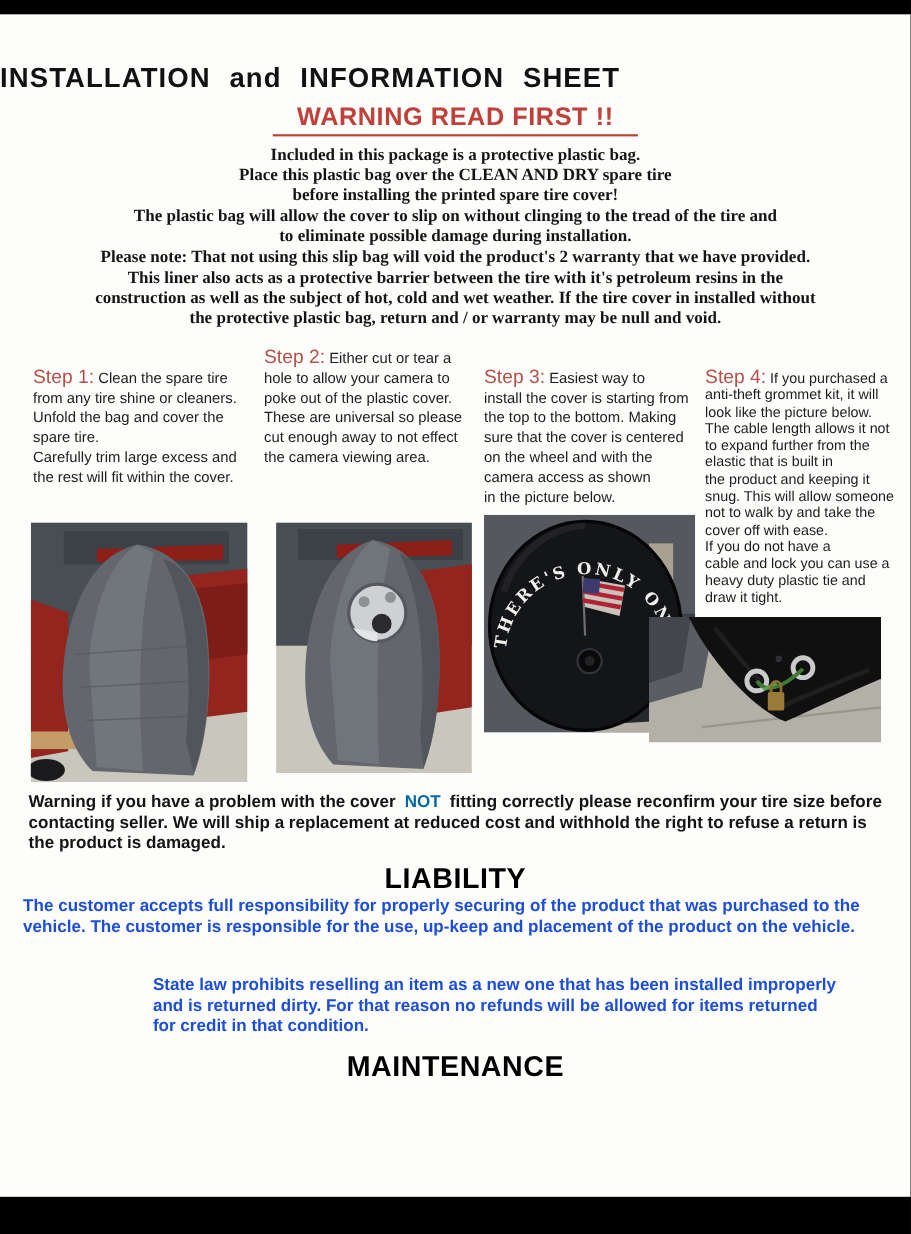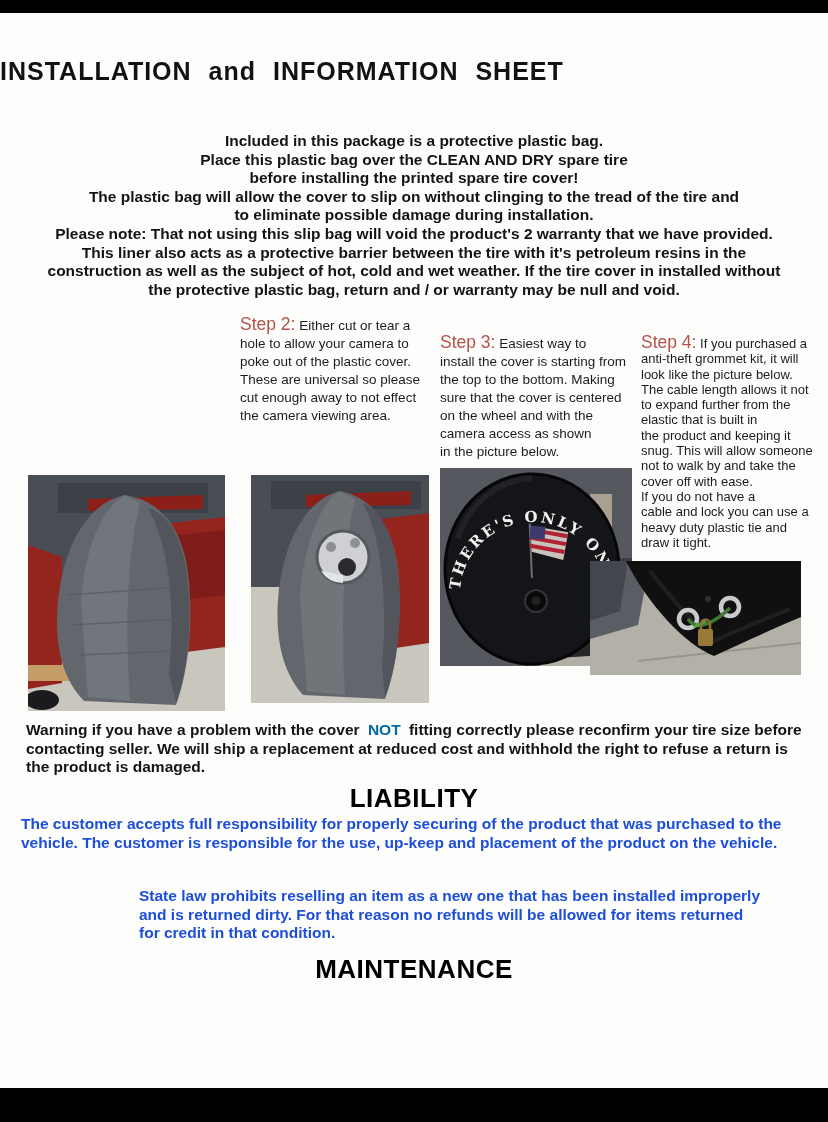--- a/index.html
+++ b/index.html
@@ -7,21 +7,21 @@
          font-family:"Liberation Sans",sans-serif;}
   .sheet{position:absolute;left:0;top:13px;width:828px;height:1075px;background:#fdfdfc;}
 
   .doc-title{position:absolute;left:0;top:44px;width:100%;
     font-size:25px;font-weight:bold;color:#121212;letter-spacing:1px;word-spacing:9px;}
   .warn-head-wrap{position:absolute;left:0;top:80px;width:100%;text-align:center;}
   .warn-head{display:inline-block;font-size:23px;font-weight:bold;color:#c0413a;
     letter-spacing:.5px;border-bottom:2px solid #c0413a;padding:0 22px 2px 22px;}
 
   .intro{position:absolute;left:0;top:119px;width:100%;text-align:center;
-    font-size:15.5px;font-weight:bold;color:#141414;line-height:18.6px;white-space:pre-line;}
+    font-size:15.5px;font-weight:bold;color:#141414;line-height:18.6px;white-space:pre-line;font-family:Liberation Serif, serif;}
 
   .step{position:absolute;color:#1c1c1c;font-size:13.5px;line-height:18px;}
   .step .lbl{color:#b5524a;font-size:17.5px;}
   .step .body{white-space:pre-line;}
   .step1{left:30px;top:320px;width:200px;}
   .step2{left:240px;top:302px;width:200px;}
   .step3{left:440px;top:320px;width:200px;}
   .step4{left:641px;top:322px;width:186px;font-size:13px;line-height:15.3px;}
 
   .photo{position:absolute;}
@@ -47,31 +47,40 @@
   .maintenance-p{top:974px;width:786px;}
 </style>
 </head>
 <body>
 
 <div class="stage">
   <div class="sheet">
 
     <div class="doc-title">INSTALLATION and INFORMATION SHEET</div>
 
+    <div class="warn-head-wrap">
+      <span class="warn-head">WARNING READ FIRST !!</span>
+    </div>
 
     <div class="intro">Included in this package is a protective plastic bag.
 Place this plastic bag over the CLEAN AND DRY spare tire
 before installing the printed spare tire cover!
 The plastic bag will allow the cover to slip on without clinging to the tread of the tire and
 to eliminate possible damage during installation.
 Please note: That not using this slip bag will void the product's 2 warranty that we have provided.
 This liner also acts as a protective barrier between the tire with it's petroleum resins in the
 construction as well as the subject of hot, cold and wet weather.  If the tire cover in installed without
 the protective plastic bag, return and / or warranty may be null and void.</div>
 
+    <div class="step step1"><span class="lbl">Step 1:</span> <span class="body">Clean the spare tire
+from any tire shine or cleaners.
+Unfold the bag and cover the
+spare tire.
+Carefully trim large excess and
+the rest will fit within the cover.</span></div>
     <div class="step step2"><span class="lbl">Step 2:</span> <span class="body">Either cut or tear a
 hole to allow your camera to
 poke out of the plastic cover.
 These are universal so please
 cut enough away to not effect
 the camera viewing area.</span></div>
     <div class="step step3"><span class="lbl">Step 3:</span> <span class="body">Easiest way to
 install the cover is starting from
 the top to the bottom. Making
 sure that the cover is centered

